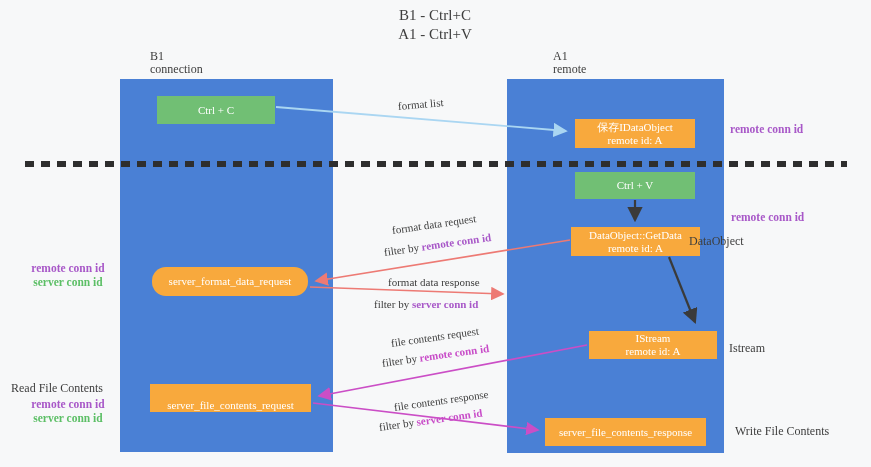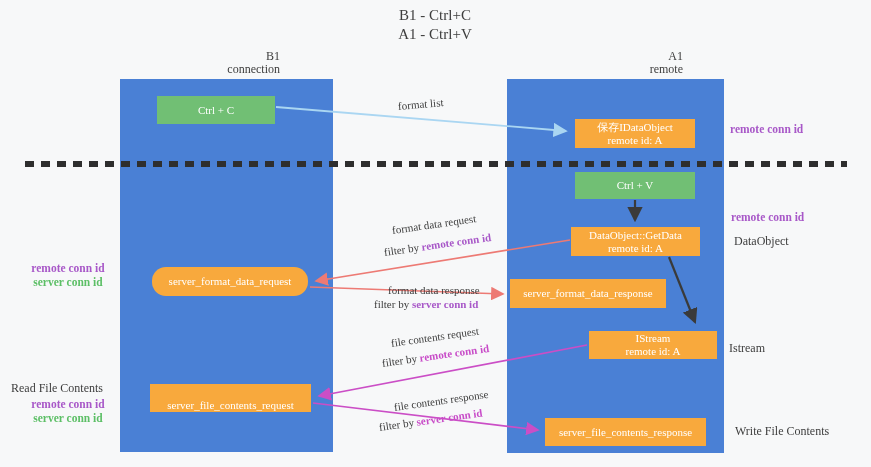--- a/index.html
+++ b/index.html
@@ -5,21 +5,21 @@
   html,body{margin:0;padding:0;}
   .canvas{
     position:relative;width:871px;height:467px;overflow:hidden;
     background:var(--bg,#f7f8f9);
     font-family:Liberation Serif, serif;
     color:#3d3d3d;
     padding-left:40px;
   }
   .abs{position:absolute;}
   .title{top:6px;left:300px;width:270px;text-align:center;font-size:15px;line-height:19px;color:#3d3d3d;}
-  .col-header{top:50px;width:130px;text-align:right;font-size:12px;line-height:13px;color:#3d3d3d;}
+  .col-header{top:50px;width:130px;text-align:left;font-size:12px;line-height:13px;color:#3d3d3d;}
   .lane{background:var(--lane-blue,#4a80d5);}
   .lane-left{left:120px;top:79px;width:213px;height:373px;}
   .lane-right{left:507px;top:79px;width:217px;height:374px;}
   .dashed{left:25px;top:161px;width:822px;height:6px;
     background:repeating-linear-gradient(90deg,#2e2e2e 0 9px,transparent 9px 16px);}
   .box{display:flex;flex-direction:column;align-items:center;justify-content:center;
     color:#fff;font-size:11px;line-height:13px;text-align:center;}
   .box.green{background:var(--box-green,#71bf74);}
   .box.orange{background:var(--box-orange,#f8a93d);}
   .arrows{left:0;top:0;width:871px;height:467px;pointer-events:none;}
@@ -104,39 +104,36 @@
     <span>保存IDataObject</span>
     <span>remote id: A</span>
   </div>
   <div class="abs box green" style="left:575px;top:172px;width:120px;height:27px;">
     <span>Ctrl + V</span>
   </div>
   <div class="abs box orange" style="left:571px;top:227px;width:129px;height:29px;">
     <span>DataObject::GetData</span>
     <span>remote id: A</span>
   </div>
-  <div class="abs box orange" style="left:510px;top:279px;width:156px;height:29px;">
-    <span>server_format_data_response</span>
-  </div>
   <div class="abs box orange" style="left:589px;top:331px;width:128px;height:28px;">
     <span>IStream</span>
     <span>remote id: A</span>
   </div>
   <div class="abs box orange" style="left:545px;top:418px;width:161px;height:28px;">
     <span>server_file_contents_response</span>
   </div>
 
   <div class="abs lbl rot-s" style="left:398px;top:100px;">format list</div>
 
   <div class="abs lbl rot" style="left:392px;top:224px;">format data request</div>
   <div class="abs lbl rot" style="left:384px;top:246px;">
     <span>filter by </span><span class="key-purple">remote conn id</span>
   </div>
 
-  <div class="abs lbl" style="left:388px;top:276px;margin-top:8px;">format data response</div>
+  <div class="abs lbl" style="left:388px;top:276px;">format data response</div>
   <div class="abs lbl" style="left:374px;top:298px;">
     <span>filter by </span><span class="key-purple">server conn id</span>
   </div>
 
   <div class="abs lbl rot" style="left:391px;top:337px;">file contents request</div>
   <div class="abs lbl rot" style="left:382px;top:357px;">
     <span>filter by </span><span class="key-magenta">remote conn id</span>
   </div>
 
   <div class="abs lbl rot" style="left:394px;top:401px;">file contents response</div>
@@ -149,17 +146,17 @@
     <div class="key-green">server conn id</div>
   </div>
   <div class="abs side-plain" style="left:11px;top:381px;">Read File Contents</div>
   <div class="abs conn-block" style="left:16px;top:397px;">
     <div class="key-purple">remote conn id</div>
     <div class="key-green">server conn id</div>
   </div>
 
   <div class="abs side key-purple" style="left:730px;top:123px;">remote conn id</div>
   <div class="abs side key-purple" style="left:731px;top:211px;">remote conn id</div>
-  <div class="abs side-plain" style="left:734px;top:234px;text-align:center;">DataObject</div>
+  <div class="abs side-plain" style="left:689px;top:234px;text-align:center;">DataObject</div>
   <div class="abs side-plain" style="left:729px;top:341px;">Istream</div>
   <div class="abs side-plain" style="left:735px;top:424px;">Write File Contents</div>
 
 </div>
 
 </body></html>

